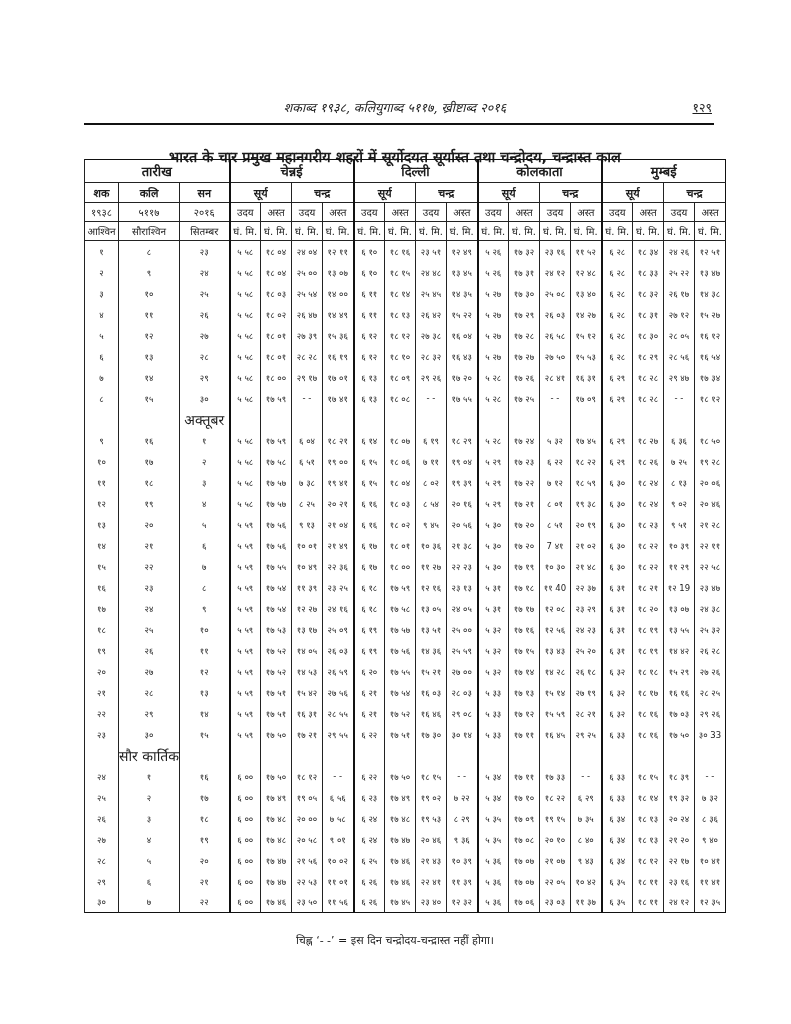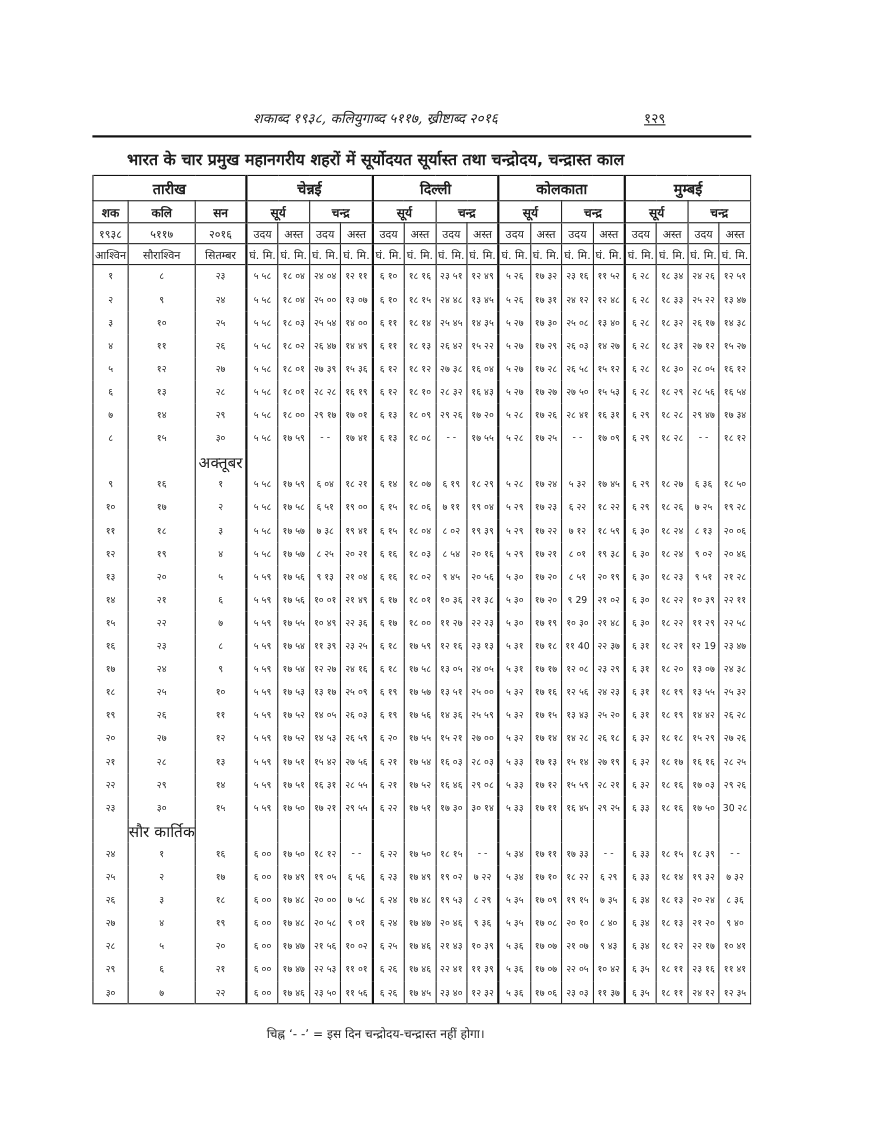--- a/index.html
+++ b/index.html
@@ -1,26 +1,26 @@
 <!DOCTYPE html>
 <html><head>
 <meta charset="utf-8">
 <style>
   * { box-sizing: border-box; }
   html,body { margin:0; padding:0; background:#ffffff; }
   body { width:791px; height:1024px; font-family:"DejaVu Sans", sans-serif; color:#1c1c1c; }
-  .page { position:relative; width:683px; height:1024px; background:#fff; overflow:hidden; }
+  .page { position:relative; width:790px; height:1024px; background:#fff; overflow:hidden; }
 
   .page-header { position:absolute; top:99px; left:0; width:100%; height:18px; font-family:"DejaVu Serif", serif; }
   .page-header .center-text { display:block; text-align:center; font-size:12.5px; font-style:italic; }
   .page-header .page-num { position:absolute; right:78px; top:0; font-size:12.5px;text-decoration:underline; }
 
   .rule { position:absolute; top:123px; left:84px; width:630px; border-top:2.5px solid #111; }
 
-  .doc-title { position:absolute; top:134px; left:0; width:100%; text-align:center; font-size:14.5px; font-weight:bold; }
+  .doc-title { position:absolute; top:146px; left:0; width:100%; text-align:center; font-size:14.5px; font-weight:bold; }
 
   table.almanac { position:absolute; top:159px; left:84px; border-collapse:collapse; table-layout:fixed;
                   border:1.5px solid #111; }
   .almanac th, .almanac td { border-left:1px solid #222; padding:0; text-align:center; overflow:visible;
                              font-weight:normal; white-space:nowrap; }
   .almanac .gs { border-left:2px solid #111; }           
   .almanac thead th { border-bottom:1px solid #222; }
   .almanac thead tr.h1 th { height:23px; font-size:13px; font-weight:bold; }
   .almanac thead tr.h2 th { height:20px; font-size:11px; font-weight:bold; }
   .almanac thead tr.h3 th { height:19px; font-size:10px; }
@@ -433,21 +433,21 @@
           <td class="gs">५ ५९</td>
           <td>१७ ५६</td>
           <td>१० ०१</td>
           <td>२१ ४९</td>
           <td class="gs">६ १७</td>
           <td>१८ ०१</td>
           <td>१० ३६</td>
           <td>२१ ३८</td>
           <td class="gs">५ ३०</td>
           <td>१७ २०</td>
-          <td>९ 29</td>
+          <td>7 ४१</td>
           <td>२१ ०२</td>
           <td class="gs">६ ३०</td>
           <td>१८ २२</td>
           <td>१० ३९</td>
           <td>२२ ११</td>
         </tr>
         <tr>
           <td class="date-cell">१५</td>
           <td class="date-cell">२२</td>
           <td class="date-cell">७</td>
@@ -627,21 +627,21 @@
           <td>१७ ५१</td>
           <td>१७ ३०</td>
           <td>३० १४</td>
           <td class="gs">५ ३३</td>
           <td>१७ ११</td>
           <td>१६ ४५</td>
           <td>२९ २५</td>
           <td class="gs">६ ३३</td>
           <td>१८ १६</td>
           <td>१७ ५०</td>
-          <td>30 २८</td>
+          <td>३० 33</td>
         </tr>
         <tr class="break-row">
           <td class="date-cell"></td>
           <td class="date-cell">सौर कार्तिक</td>
           <td class="date-cell"></td>
           <td class="gs"></td>
           <td></td>
           <td></td>
           <td></td>
           <td class="gs"></td>

